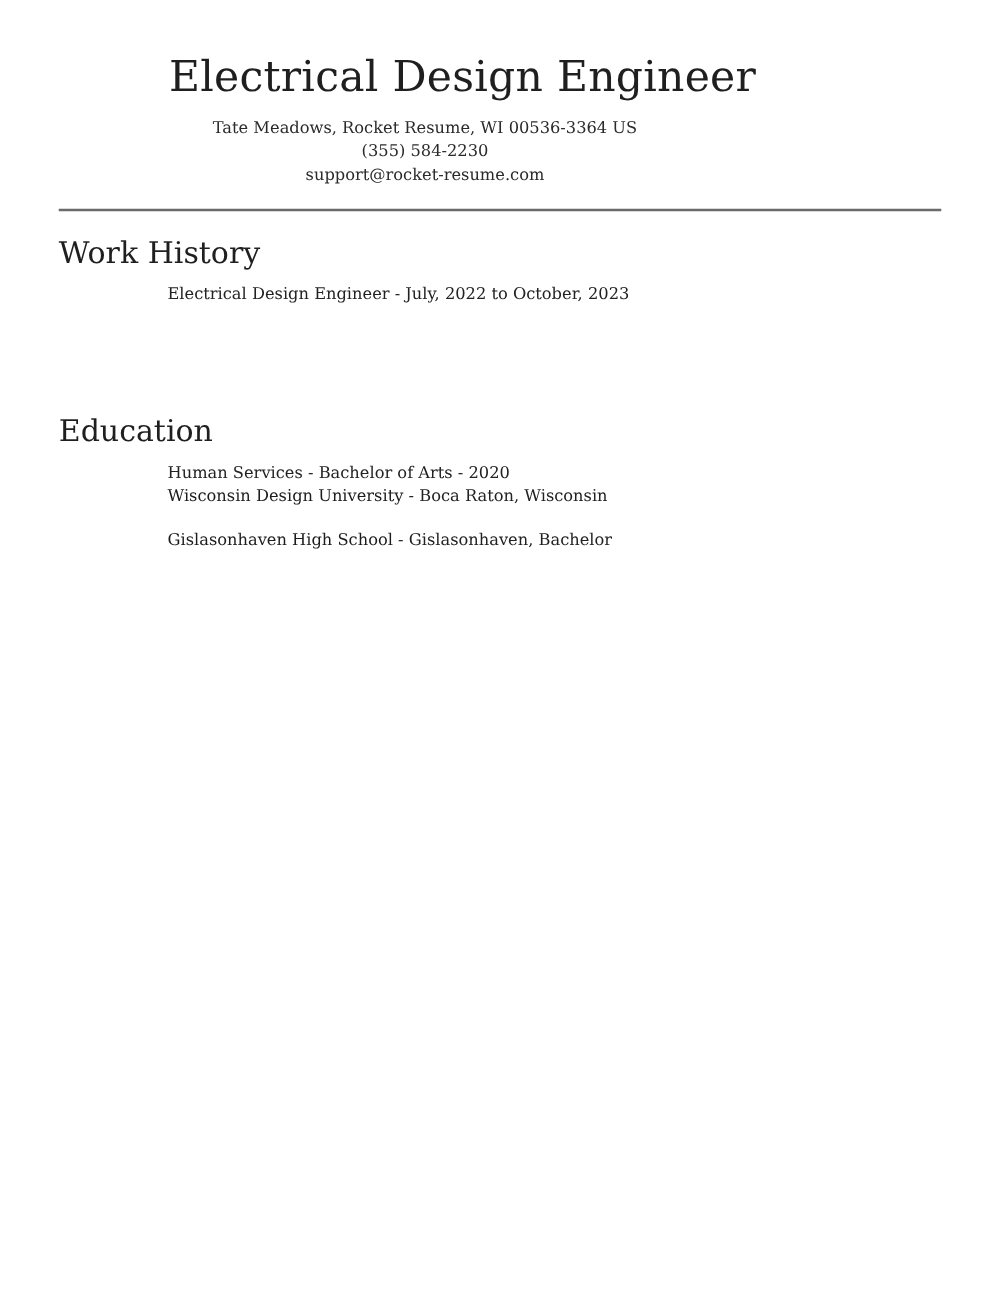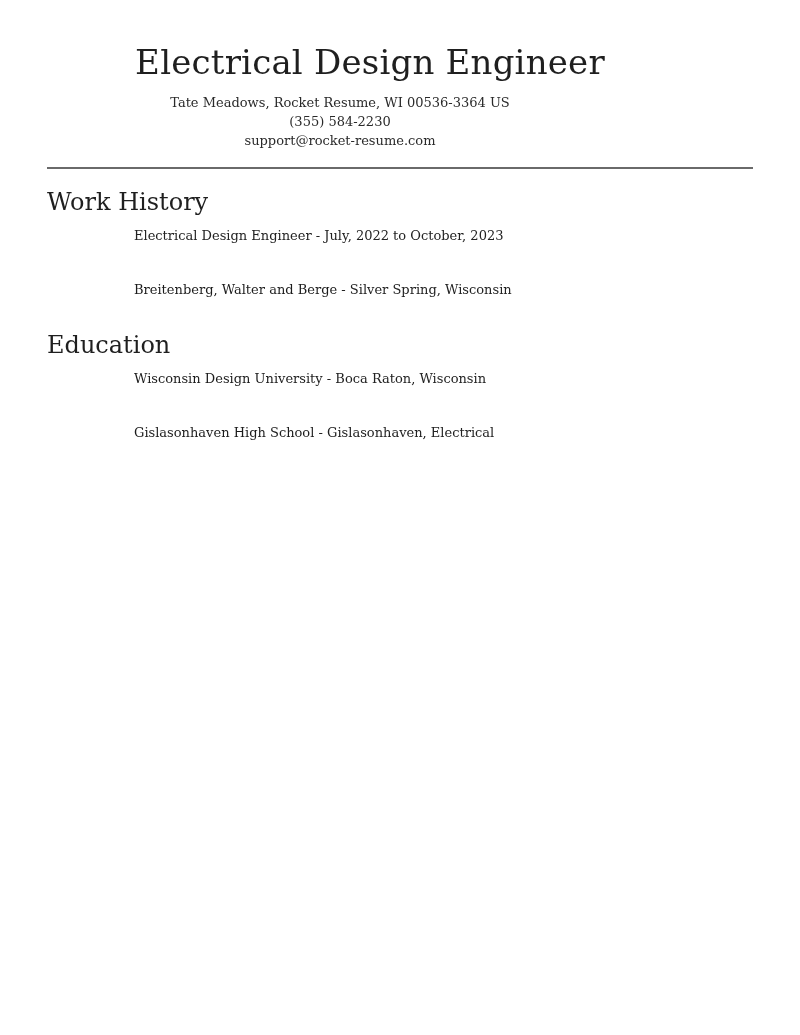--- a/index.html
+++ b/index.html
@@ -86,26 +86,26 @@
 
   <div class="divider"></div>
 
   <h2 class="section-heading" style="top:186px;">Work History</h2>
 
   <div class="entry" style="top:226px;">
     <div>Electrical Design Engineer - July, 2022 to October, 2023</div>
   </div>
 
   <div class="entry" style="top:280px;">
-    <div><span class="org">Breitenberg, Walter and Berge</span><span> - </span><span>Silver Spring, Wisconsin</span></div>
   </div>
 
   <h2 class="section-heading" style="top:329px;">Education</h2>
 
   <div class="entry" style="top:369px;">
+    <div>Human Services - Bachelor of Arts - 2020</div>
     <div><span class="org">Wisconsin Design University</span><span> - </span><span>Boca Raton, Wisconsin</span></div>
   </div>
 
   <div class="entry" style="top:423px;">
-    <div><span class="org">Gislasonhaven High School</span><span> - </span><span>Gislasonhaven, Electrical</span></div>
+    <div><span class="org">Gislasonhaven High School</span><span> - </span><span>Gislasonhaven, Bachelor</span></div>
   </div>
 
 </div>
 
 </body></html>

